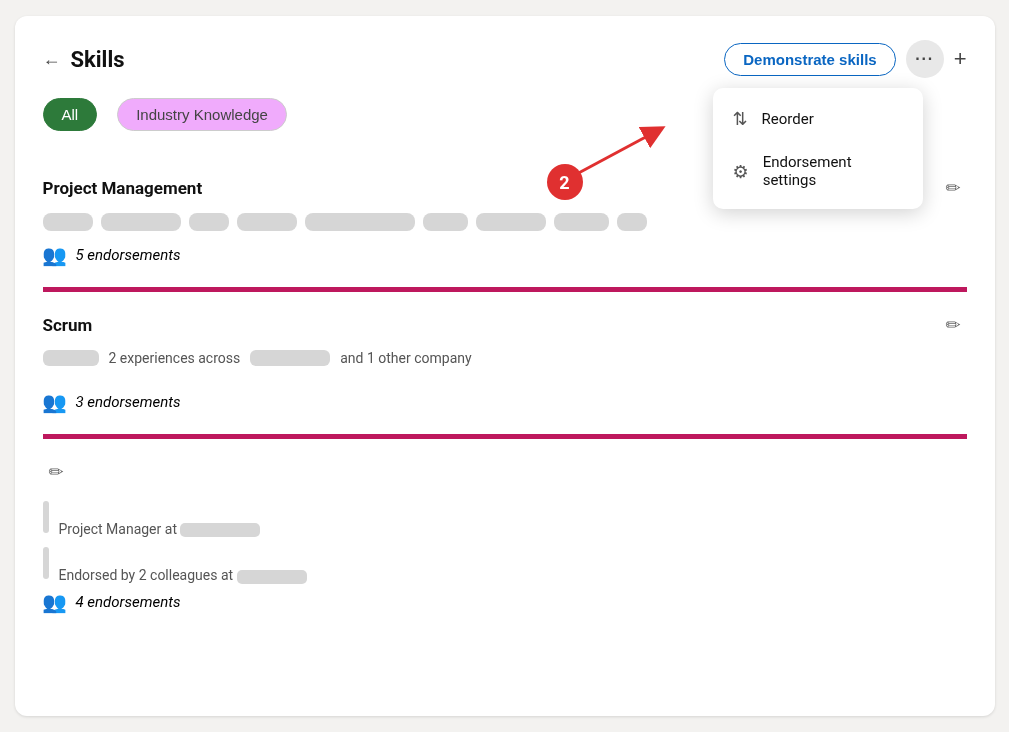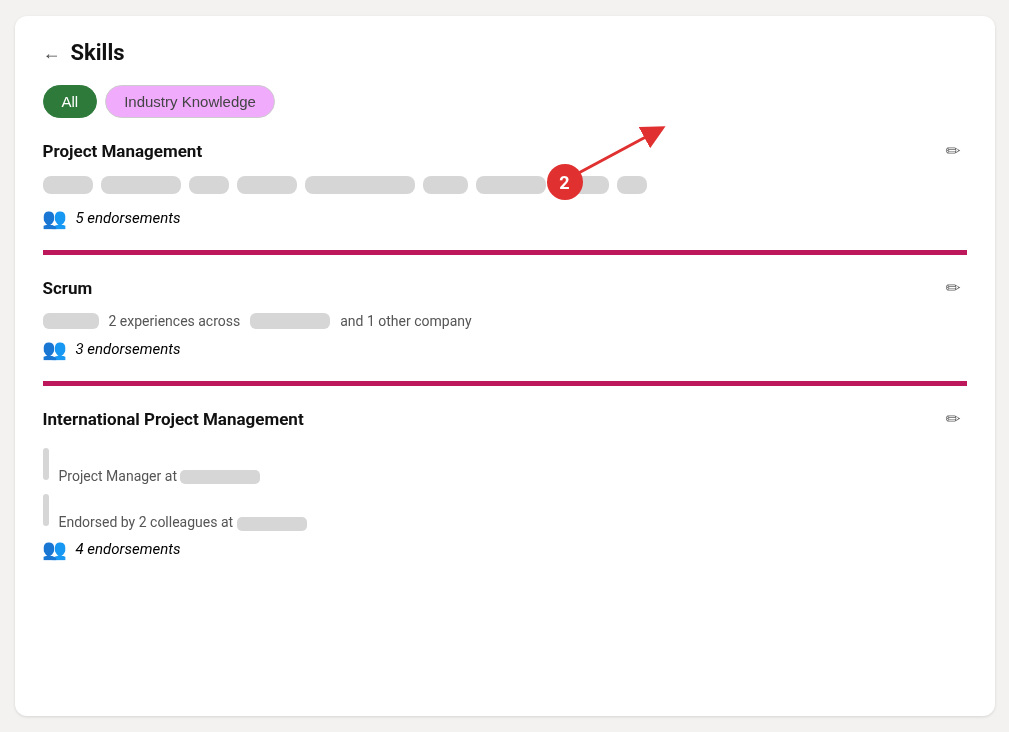--- a/index.html
+++ b/index.html
@@ -99,21 +99,22 @@
       color: #111;
       cursor: pointer;
     }
     .dropdown-icon {
       font-size: 18px;
       color: #555;
     }
     
     .filter-tabs {
       display: flex;
-      gap: 8px;
+      gap: 20px;
+      margin-bottom: 24px;
     }
     .tab {
       border-radius: 20px;
       padding: 7px 18px;
       font-size: 15px;
       font-weight: 500;
       cursor: pointer;
       border: 1.5px solid #ccc;
       background: #f0abfc;
       color: #444;
@@ -158,21 +159,21 @@
     .blurred-tag {
       height: 18px;
       border-radius: 8px;
       background: #d6d6d6;
     }
     
     .exp-row {
       display: flex;
       align-items: center;
       gap: 10px;
-      margin-bottom: 8px;
+      margin-bottom: 24px;
     }
     .blurred-exp {
       height: 16px;
       border-radius: 6px;
       background: #d6d6d6;
     }
     .exp-text {
       font-size: 14px;
       color: #555;
     }
@@ -213,20 +214,38 @@
   </style>
 </head>
 <body>
 
 <div class="card">
 
   <div class="header">
     <div class="header-left">
       <span class="back-arrow">←</span>
       <h1 class="page-title">Skills</h1>
+    </div>
+    <div class="header-right">
+      <button class="btn-demonstrate">Demonstrate skills</button>
+      <button class="btn-more">
+        <span style="font-size:16px; letter-spacing:1px; font-weight:900">···</span>
+      </button>
+      <button class="btn-add">+</button>
+
+      <div class="dropdown-menu">
+        <div class="dropdown-item">
+          <span class="dropdown-icon">⇅</span>
+          <span>Reorder</span>
+        </div>
+        <div class="dropdown-item">
+          <span class="dropdown-icon">⚙</span>
+          <span>Endorsement settings</span>
+        </div>
+      </div>
     </div>
   </div>
 
   <div class="filter-tabs">
     <button class="tab active">All</button>
     <button class="tab">Industry Knowledge</button>
   </div>
 
   <div class="skill-block">
     <div class="skill-header">
@@ -266,21 +285,20 @@
       <span class="exp-text">and 1 other company</span>
     </div>
     <div class="endorsement-row">
       <span class="endorsement-icon">👥</span>
       <span class="endorsement-text">3 endorsements</span>
     </div>
   </div>
 
   <div class="skill-block" style="border-bottom: none;">
     <div class="skill-header">
-      <span class="skill-name">International Project Management</span>
       <button class="edit-btn">
         <span>✏</span>
       </button>
     </div>
     <div class="sub-detail">
       <div class="sub-detail-bar"></div>
       <span class="sub-detail-text">
         <span>Project Manager at</span>&nbsp;<span style="display:inline-block; width:80px; height:14px; background:#d6d6d6; border-radius:5px; vertical-align:middle;"></span>
       </span>
     </div>

